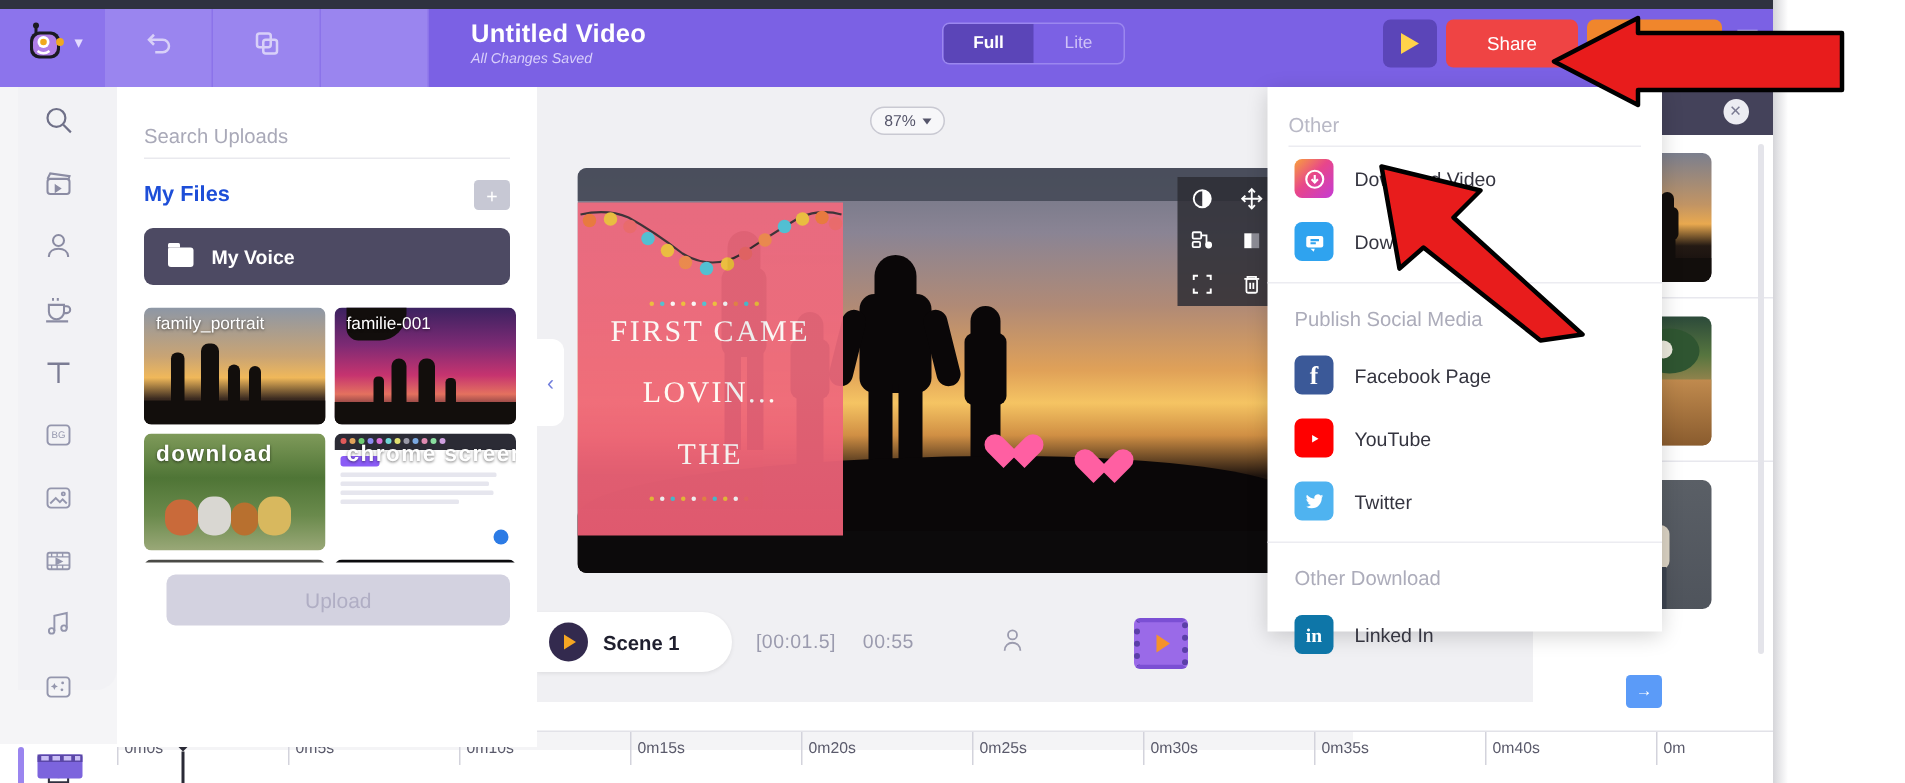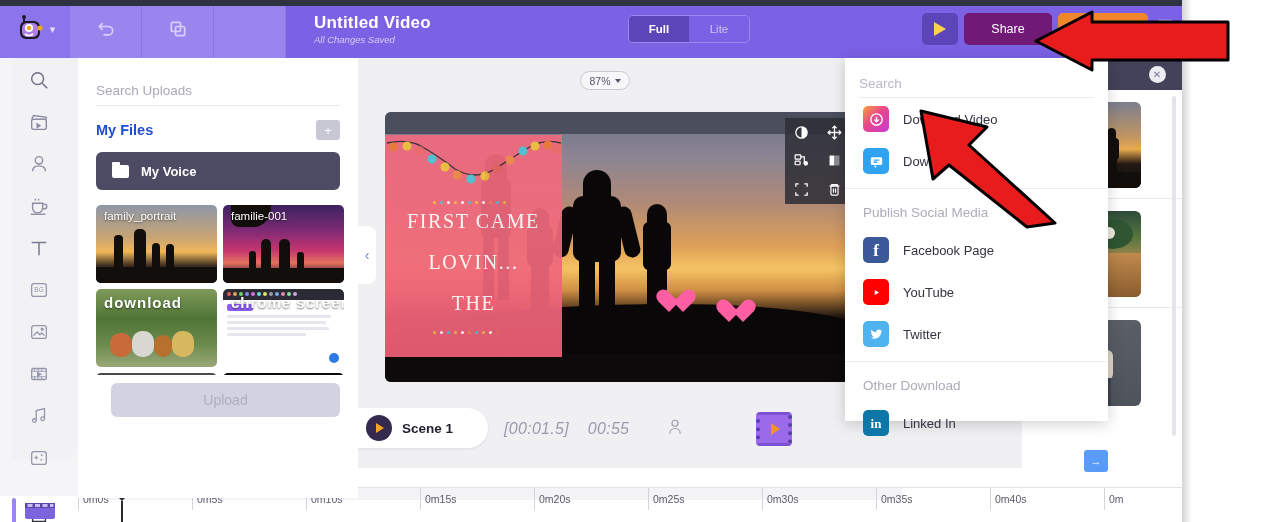--- a/index.html
+++ b/index.html
@@ -80,21 +80,21 @@
   }
   .play-tri {
     width: 0; height: 0;
     border-left: 12px solid #ffd24a;
     border-top: 7px solid transparent;
     border-bottom: 7px solid transparent;
   }
   .share-btn {
     position: absolute; left: 964px; top: 13px;
     width: 88px; height: 32px; border-radius: 5px;
-    background: #701a75; color: #fff;
+    background: #ef4444; color: #fff;
     font-size: 12.5px; display: flex; align-items: center; justify-content: center;
   }
   .publish-btn {
     position: absolute; left: 1058px; top: 13px;
     width: 90px; height: 32px; border-radius: 5px;
     background: #f0862c; color: #fff;
     font-size: 13px; display: flex; align-items: center; justify-content: center;
   }
   .topbar-extra {
     position: absolute; left: 1156px; top: 16px;
@@ -357,21 +357,21 @@
     display: flex; align-items: center; justify-content: center;
   }
   .scene-play i {
     width:0; height:0; display:block; margin-left:2px;
     border-left: 8px solid #f5a623;
     border-top: 5px solid transparent; border-bottom: 5px solid transparent;
   }
   .scene-name { font-size: 13.5px; font-weight: bold; color:#1f1f2e; }
   .scene-time {
     position: absolute; left: 146px; top: 20px;
-    font-size: 16px; color: #9b9bae; letter-spacing:.3px;font-style:italic;
+    font-size: 13px; color: #9b9bae; letter-spacing:.3px;
   }
   .scene-time .t2 { margin-left: 14px; }
   .scene-person { position: absolute; left: 308px; top: 17px; }
   .scene-film {
     position: absolute; left: 398px; top: 12px;
     width: 36px; height: 34px; border-radius: 4px;
     background: #9a6ae8;
     border-left: 4px dotted #5b3fa8; border-right: 4px dotted #5b3fa8;
     display:flex; align-items:center; justify-content:center;
     border-top: 3px solid #7b4fd4; border-bottom: 3px solid #7b4fd4;
@@ -930,21 +930,21 @@
       <span style="position:absolute;left:28px;top:28px;width:10px;height:42px;border-radius:4px;background:#7d1f33;"></span>
       <span style="position:absolute;left:18px;top:58px;width:30px;height:28px;background:#3d4450;"></span>
       <span class="num">3</span>
     </div>
 
     <div class="add-scene">→</div>
     <div class="strip-scrollbar"></div>
   </div>
 
   <div class="dropdown">
-    <div class="dd-search">Search</div>
+    <div class="dd-search">Other</div>
 
     <div class="dd-item">
       <span class="dd-icon ic-dlvideo">
         <svg viewBox="0 0 24 24" fill="none" stroke="#ffffff" stroke-width="2">
           <circle cx="12" cy="12" r="8"></circle>
             <path d="M12 8v7"></path>
             <path d="M9 12l3 3 3-3"></path>
         </svg>
       </span>
       <span class="dd-item-label">Download Video</span>

